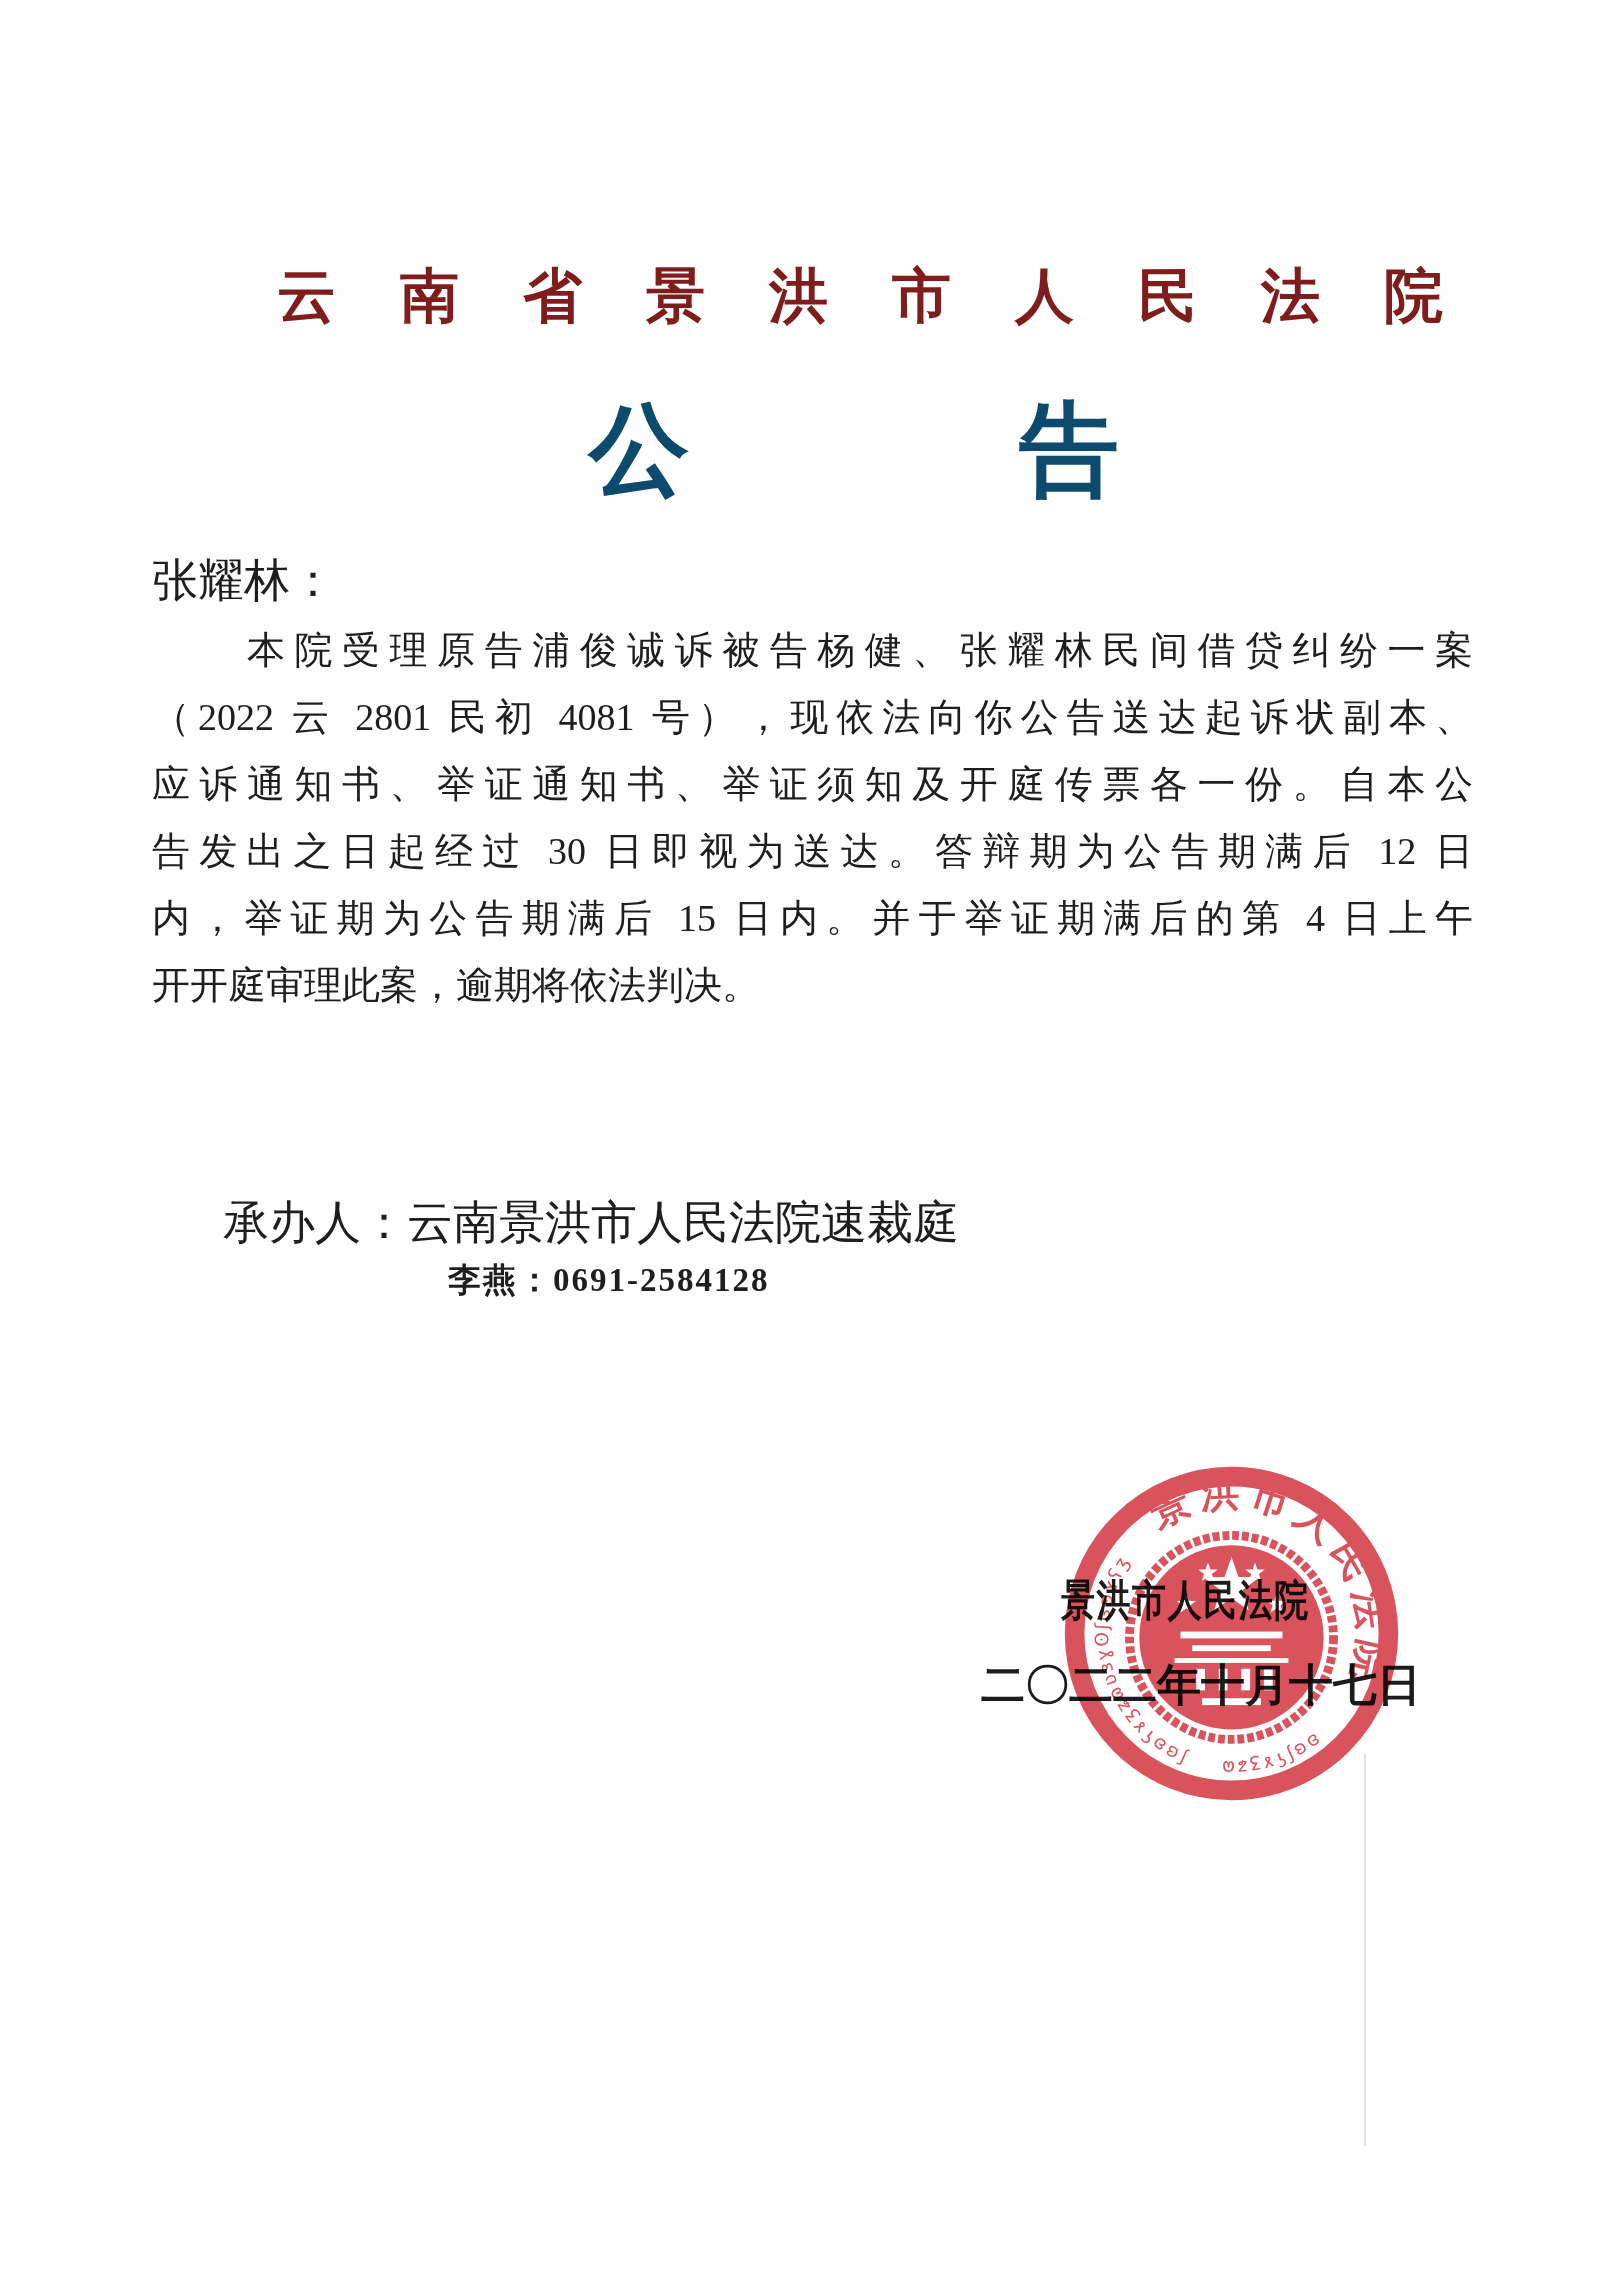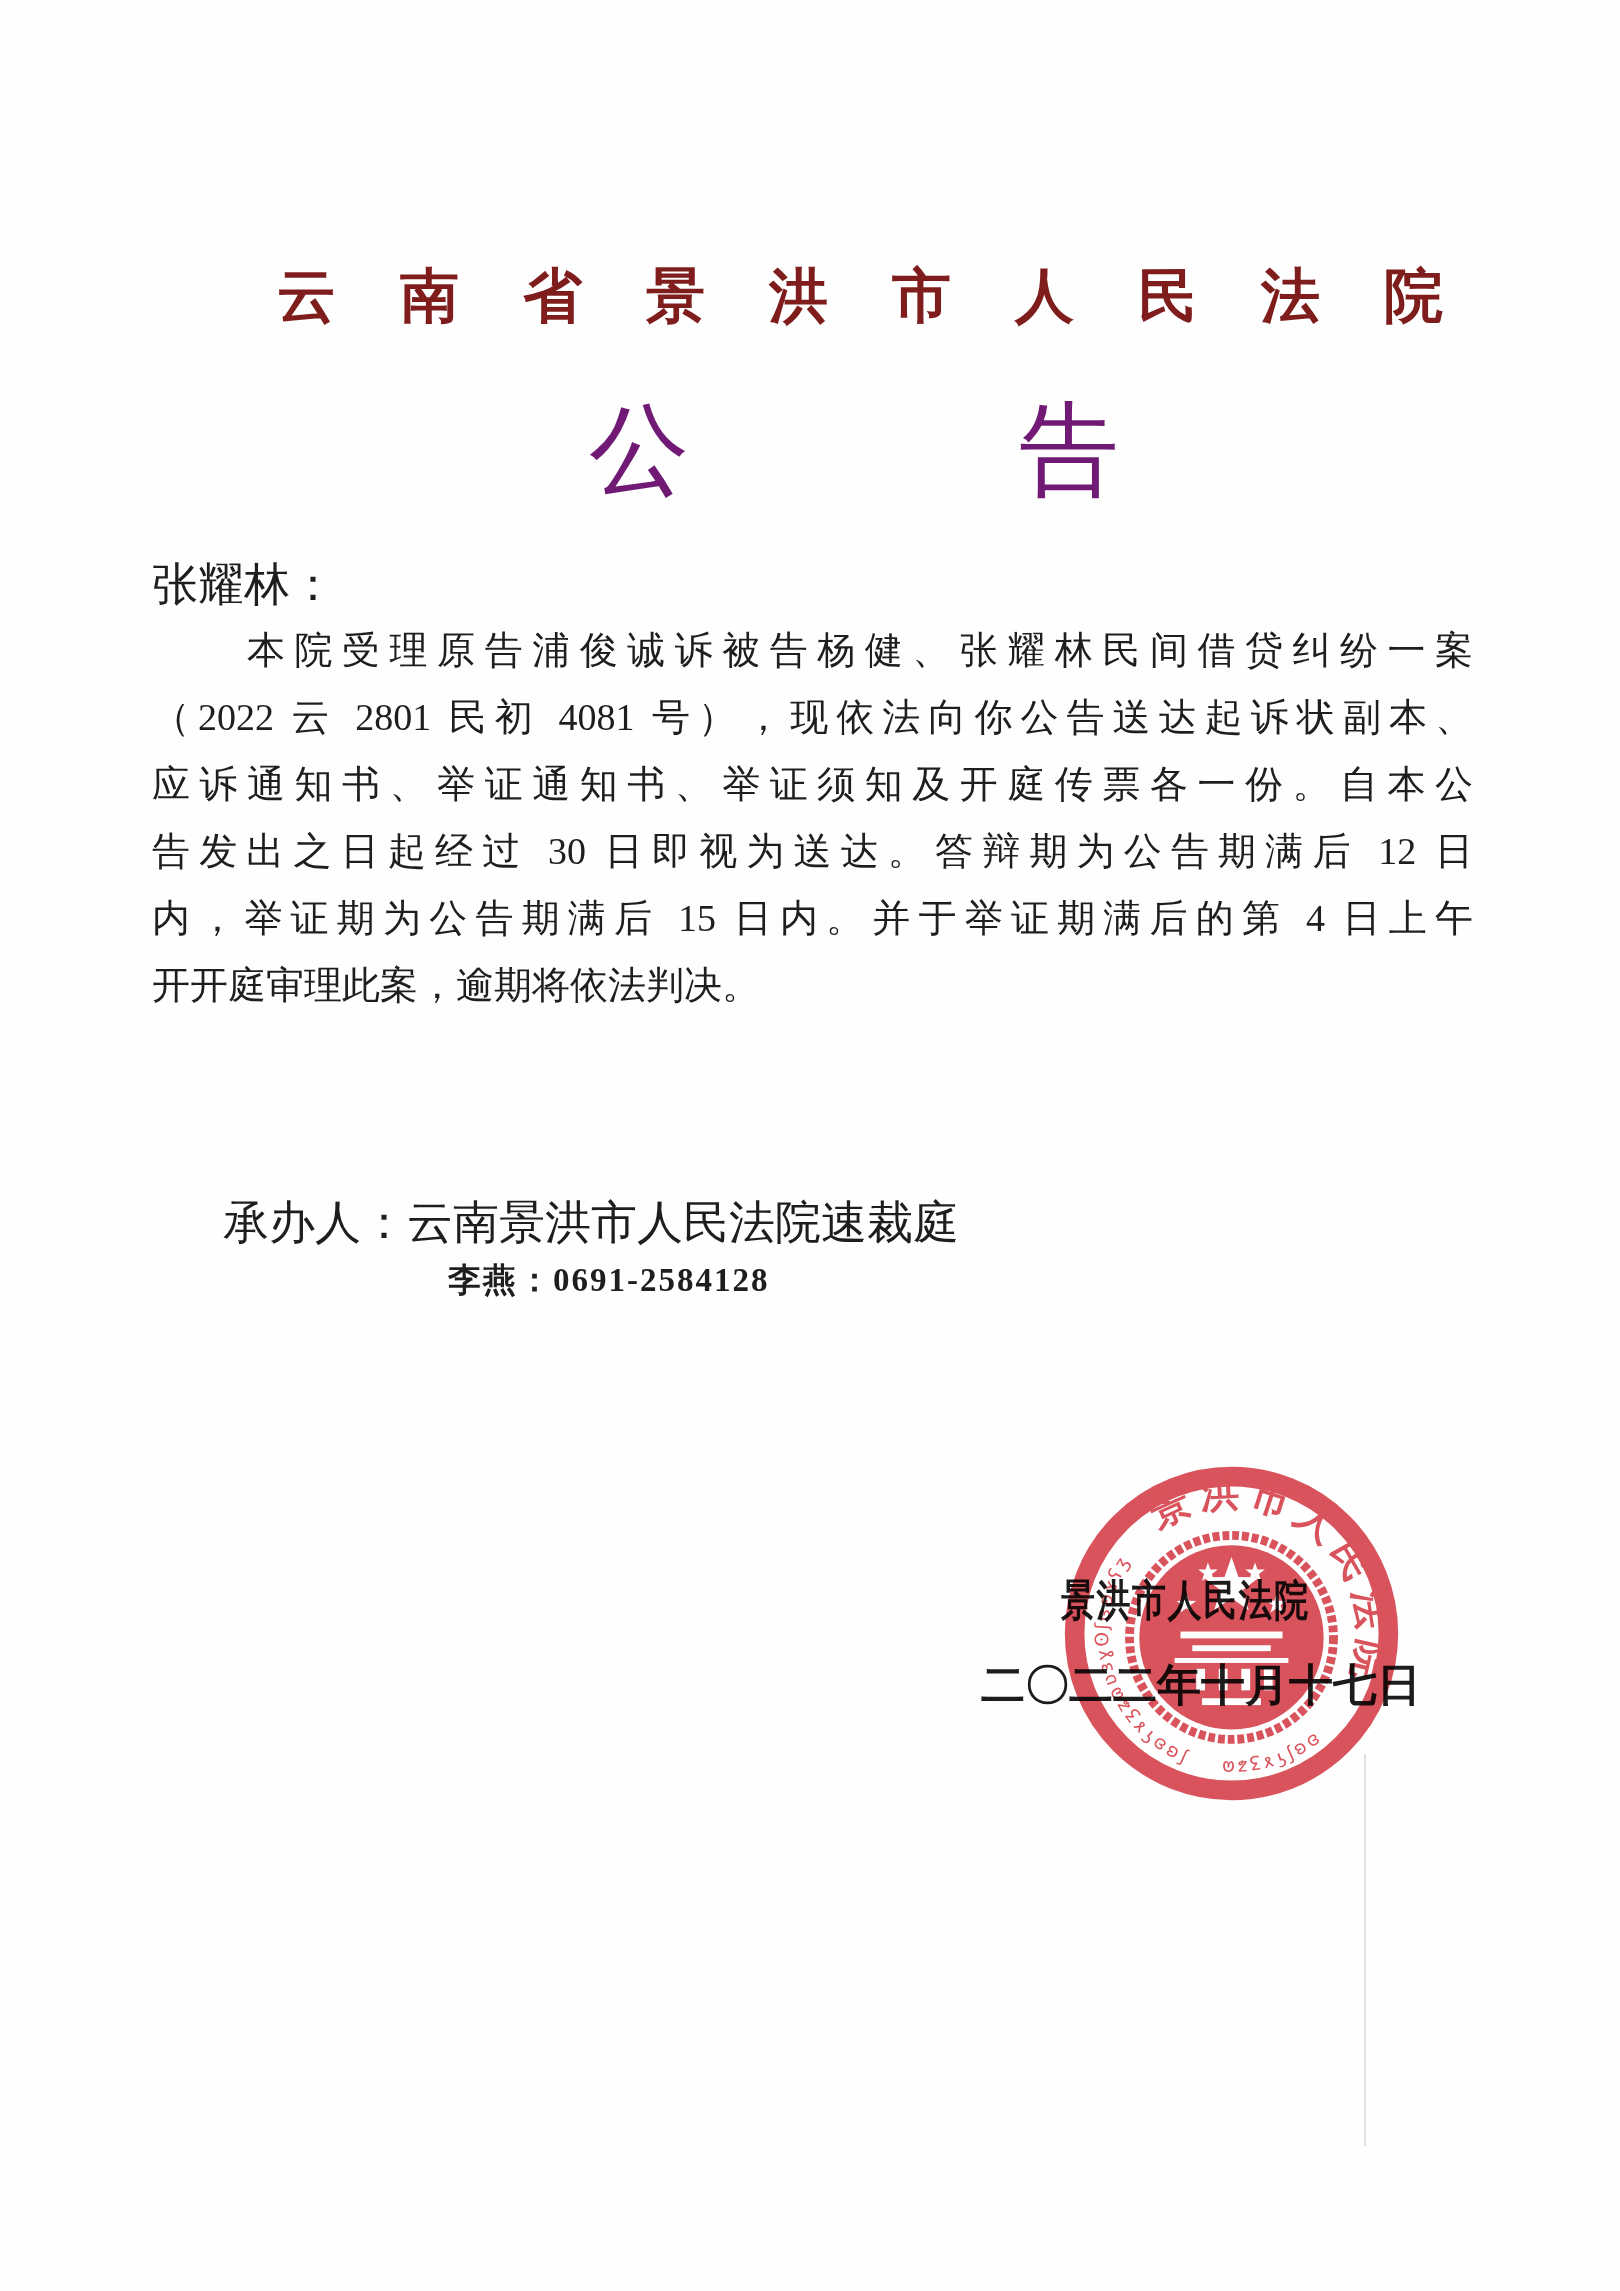--- a/index.html
+++ b/index.html
@@ -12,26 +12,26 @@
     font-family:"Liberation Serif","DejaVu Serif",serif;
     color:#1e1e1e;
   }
   .court-title{
     position:absolute;left:277px;top:257px;
     font-size:59px;font-weight:700;letter-spacing:64px;
     white-space:nowrap;color:#7f1d1d;
   }
   .notice-title{
     position:absolute;left:589px;top:384px;
-    font-size:100px;font-weight:400;letter-spacing:115px;
-    white-space:nowrap;color:#701a75;
+    font-size:100px;font-weight:700;letter-spacing:115px;
+    white-space:nowrap;color:#0c4a6e;
   }
   .addressee{
     position:absolute;left:152px;top:555px;
-    font-size:46px;line-height:59px;
+    font-size:46px;line-height:59px;font-family:Liberation Mono, monospace;
   }
   .body-block{
     position:absolute;left:152px;top:619px;width:1321px;
     font-size:38px;
   }
   .body-line{
     margin:0;height:67px;line-height:63px;
     text-align:justify;text-align-last:justify;
     text-justify:inter-character;
     white-space:pre-wrap;

